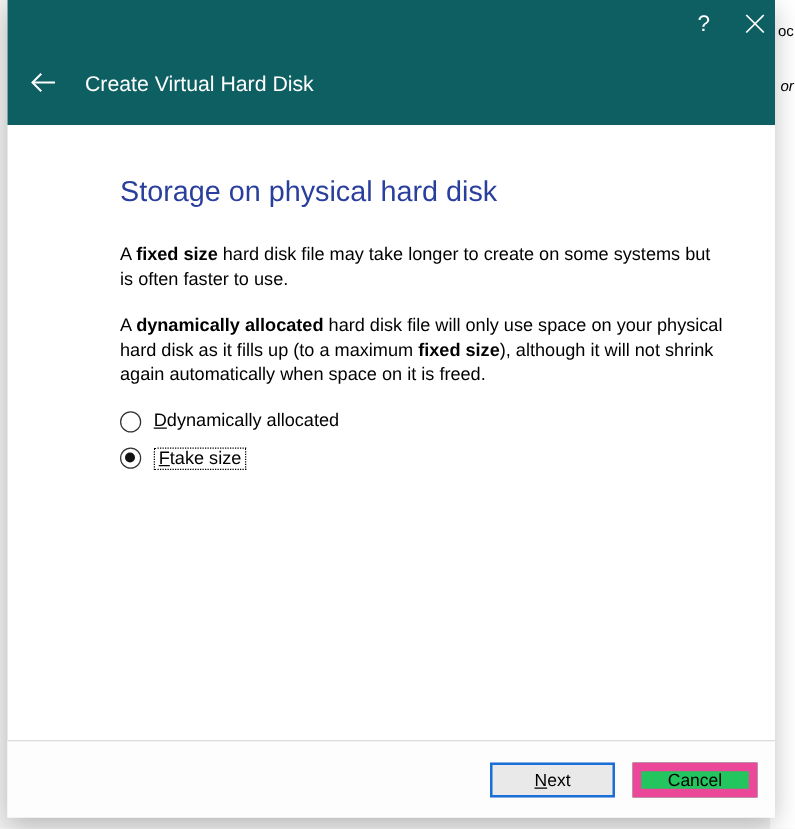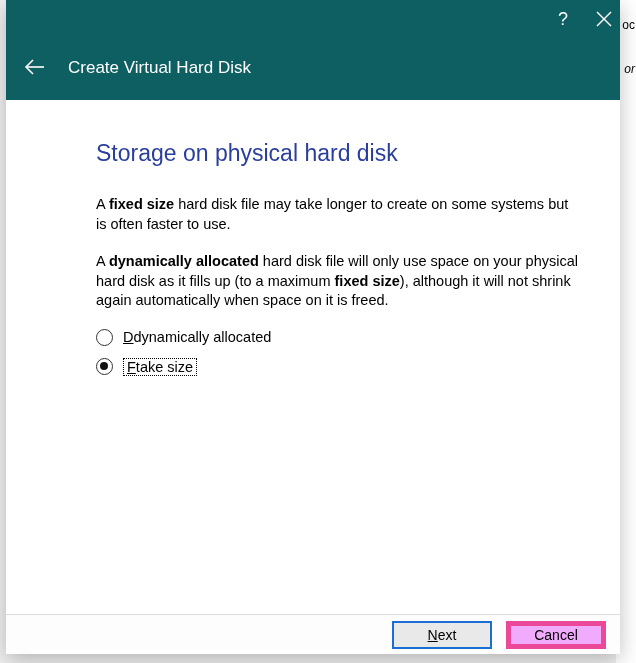--- a/index.html
+++ b/index.html
@@ -110,34 +110,34 @@
     border-radius: 50%;
   }
   .radio-label .mnemonic { text-decoration: underline; }
   .focus-rect {
     border: 1px dotted #000;
     padding: 0 3px;
   }
 
   
   .footer {
-    height: 40px;
+    height: 62px;
     border-top: 1px solid #dcdcdc;
     display: flex;
     justify-content: flex-end;
     align-items: center;
     gap: 14px;
     padding-right: 14px;
     background: #fdfdfd;
   }
   .btn {
     min-width: 100px;
     height: 28px;
-    background: #f0abfc;
-    border: 5px solid #ec4899;
+    background: #22c55e;
+    border: 7px solid #ec4899;
     font-size: 14px;
     display: flex;
     align-items: center;
     justify-content: center;
     cursor: pointer;
   }
   .btn.primary {
     border: 2px solid #1a6fd6;
     background: #e9e9e9;
   }

